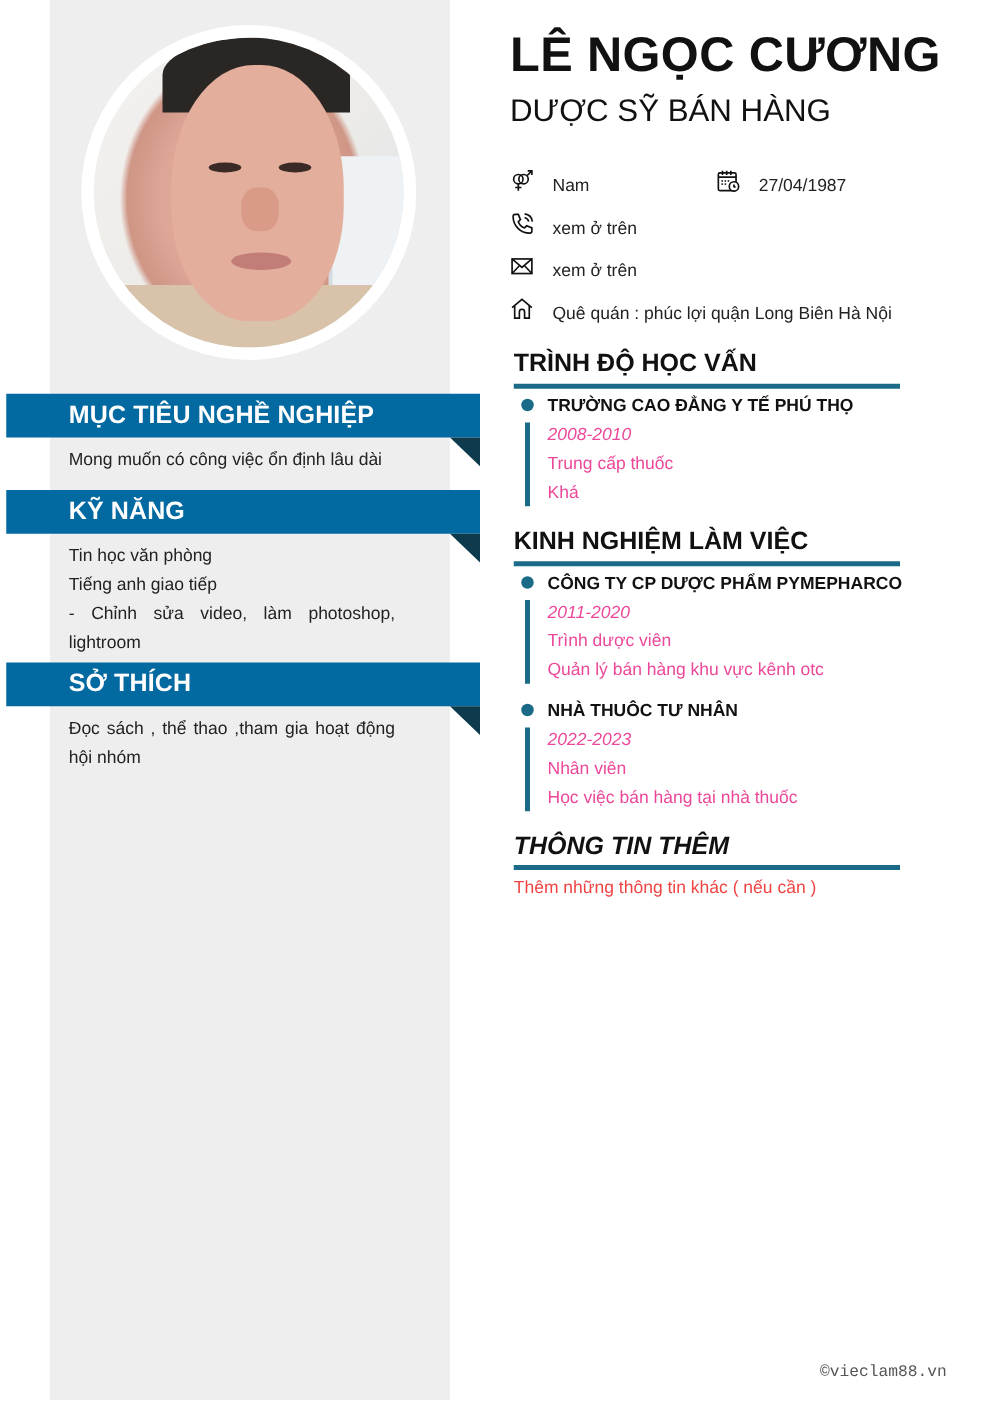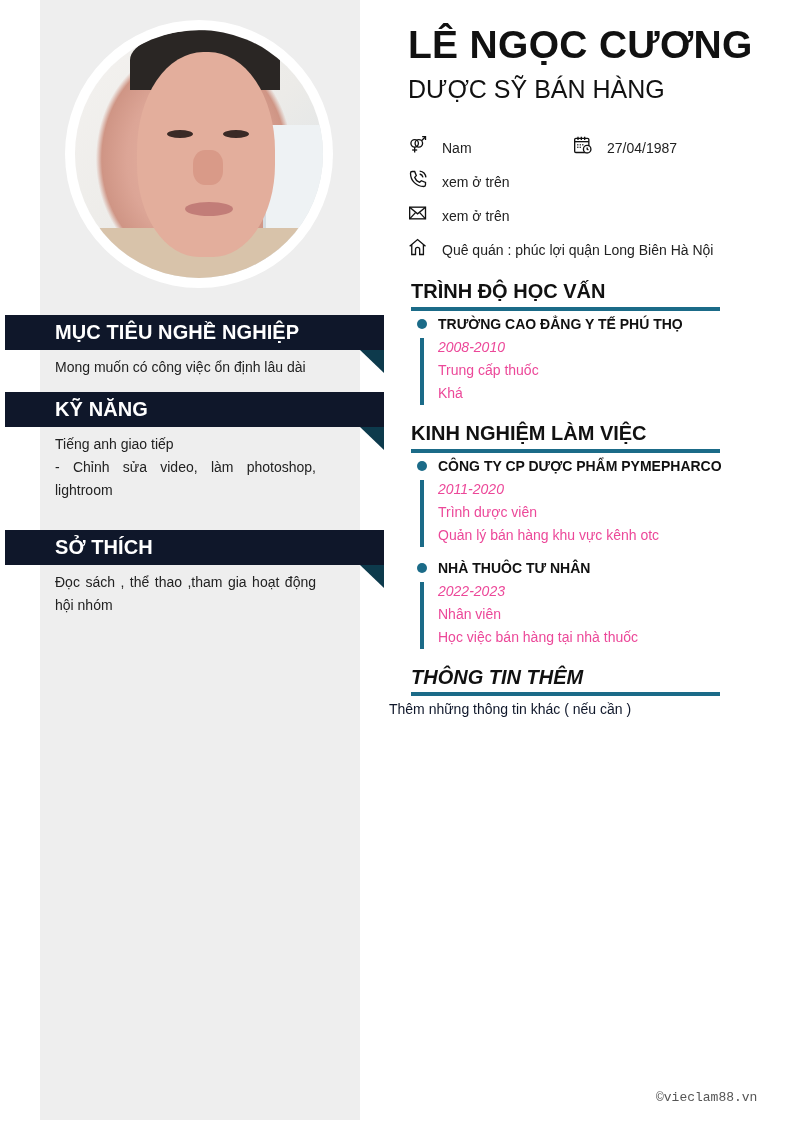--- a/index.html
+++ b/index.html
@@ -14,21 +14,21 @@
                 linear-gradient(135deg, #f4f2f0 0%, #ecebe8 55%, #d9e1e6 100%); }
   .avatar .hair { position: absolute; left: 55px; top: 0px; width: 150px; height: 60px; border-radius: 50% 50% 0 0; background: #2a2624; }
   .avatar .face { position: absolute; left: 62px; top: 22px; width: 138px; height: 205px; border-radius: 48% 48% 45% 45%; background: #e3ae9c; }
   .avatar .eye { position: absolute; top: 100px; width: 26px; height: 8px; border-radius: 50%; background: #3a2a26; }
   .avatar .eye.l { left: 92px; } .avatar .eye.r { left: 148px; }
   .avatar .nose { position: absolute; left: 118px; top: 120px; width: 30px; height: 35px; border-radius: 40%; background: #d99a88; }
   .avatar .mouth { position: absolute; left: 110px; top: 172px; width: 48px; height: 14px; border-radius: 50%; background: #c27d78; }
   .avatar .shelf { position: absolute; right: 0; top: 95px; width: 60px; height: 160px; background: #eef2f4; border-left: 3px solid #d5dbe0; }
   .avatar .shirt { position: absolute; left: 20px; bottom: 0; width: 210px; height: 50px; background: #d8c3aa; }
 
-  .banner { position: absolute; left: 5px; width: 379px; height: 35px; background: #0f172a; color: #fff; }
+  .banner { position: absolute; left: 5px; width: 379px; height: 35px; background: #0369a1; color: #fff; }
   .banner .title { position: absolute; left: 50px; top: 6px; font-size: 20px; font-weight: bold; letter-spacing: 0.1px; }
   .fold { position: absolute; left: 360px; width: 0; height: 0; border-top: 23px solid #0d3a4c; border-left: 24px solid transparent; }
 
   .side-text { position: absolute; left: 55px; width: 261px; font-size: 14px; line-height: 23px; color: #222; }
   .side-text .justify { text-align: justify; text-align-last: left; }
 
   .name { position: absolute; left: 408px; top: 23px; font-size: 39px; font-weight: bold; color: #111; letter-spacing: 0.3px; }
   .job { position: absolute; left: 408px; top: 75px; font-size: 25px; color: #111; }
 
   .info-row { position: absolute; height: 24px; display: flex; align-items: flex-end; font-size: 14px; color: #222; }
@@ -37,21 +37,21 @@
 
   .sec-title { position: absolute; left: 411px; font-size: 20px; font-weight: bold; color: #111; }
   .sec-rule { position: absolute; left: 411px; width: 309px; height: 4px; background: #1b6b88; }
 
   .tl-dot { position: absolute; left: 417px; width: 10px; height: 10px; border-radius: 50%; background: #1b6b88; }
   .tl-bar { position: absolute; left: 420px; width: 4px; background: #1b6b88; }
   .tl-head { position: absolute; left: 438px; font-size: 14px; font-weight: bold; color: #111; }
   .tl-line { position: absolute; left: 438px; font-size: 14px; color: #ec4899; }
   .tl-line.italic { font-style: italic; }
 
-  .extra { position: absolute; left: 389px; top: 701px; font-size: 14px; color: #0f172a; }
+  .extra { position: absolute; left: 411px; top: 701px; font-size: 14px; color: #ef4444; }
   .watermark { position: absolute; left: 656px; top: 1090px; font-family: "Liberation Mono", "DejaVu Sans Mono", monospace; font-size: 13px; color: #555; }
 </style>
 </head>
 <body>
 
 <div class="sidebar"></div>
 
 <div class="avatar-ring"></div>
 <div class="avatar">
   <div class="shelf"></div>
@@ -68,20 +68,21 @@
   <span class="title">MỤC TIÊU NGHỀ NGHIỆP</span>
 </div>
 <div class="fold" style="top:350px;"></div>
 <div class="side-text" style="top:356px;">Mong muốn có công việc ổn định lâu dài</div>
 
 <div class="banner" style="top:392px;">
   <span class="title">KỸ NĂNG</span>
 </div>
 <div class="fold" style="top:427px;"></div>
 <div class="side-text" style="top:433px;">
+  <div>Tin học văn phòng</div>
   <div>Tiếng anh giao tiếp</div>
   <div class="justify">- Chỉnh sửa video, làm photoshop, lightroom</div>
 </div>
 
 <div class="banner" style="top:530px;">
   <span class="title">SỞ THÍCH</span>
 </div>
 <div class="fold" style="top:565px;"></div>
 <div class="side-text" style="top:571px;">
   <div class="justify">Đọc sách , thể thao ,tham gia hoạt động hội nhóm</div>

